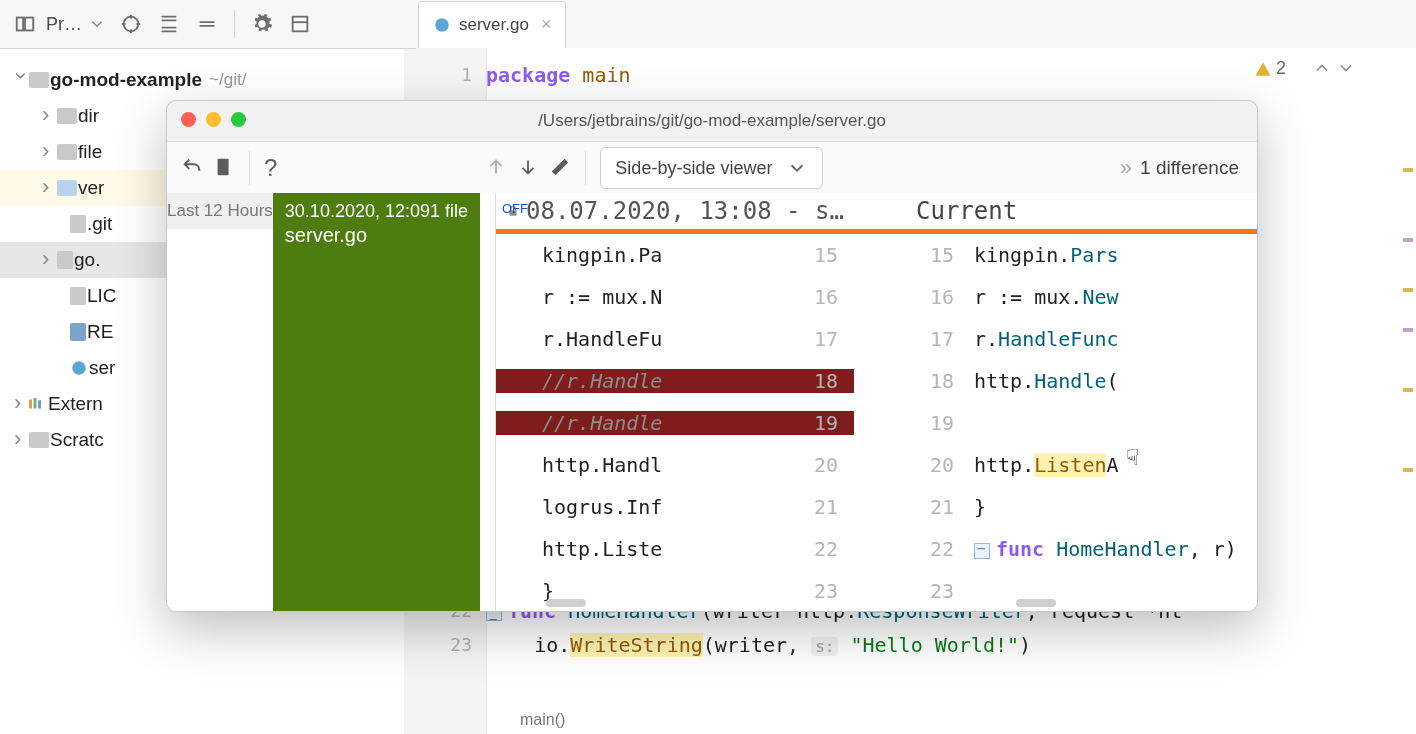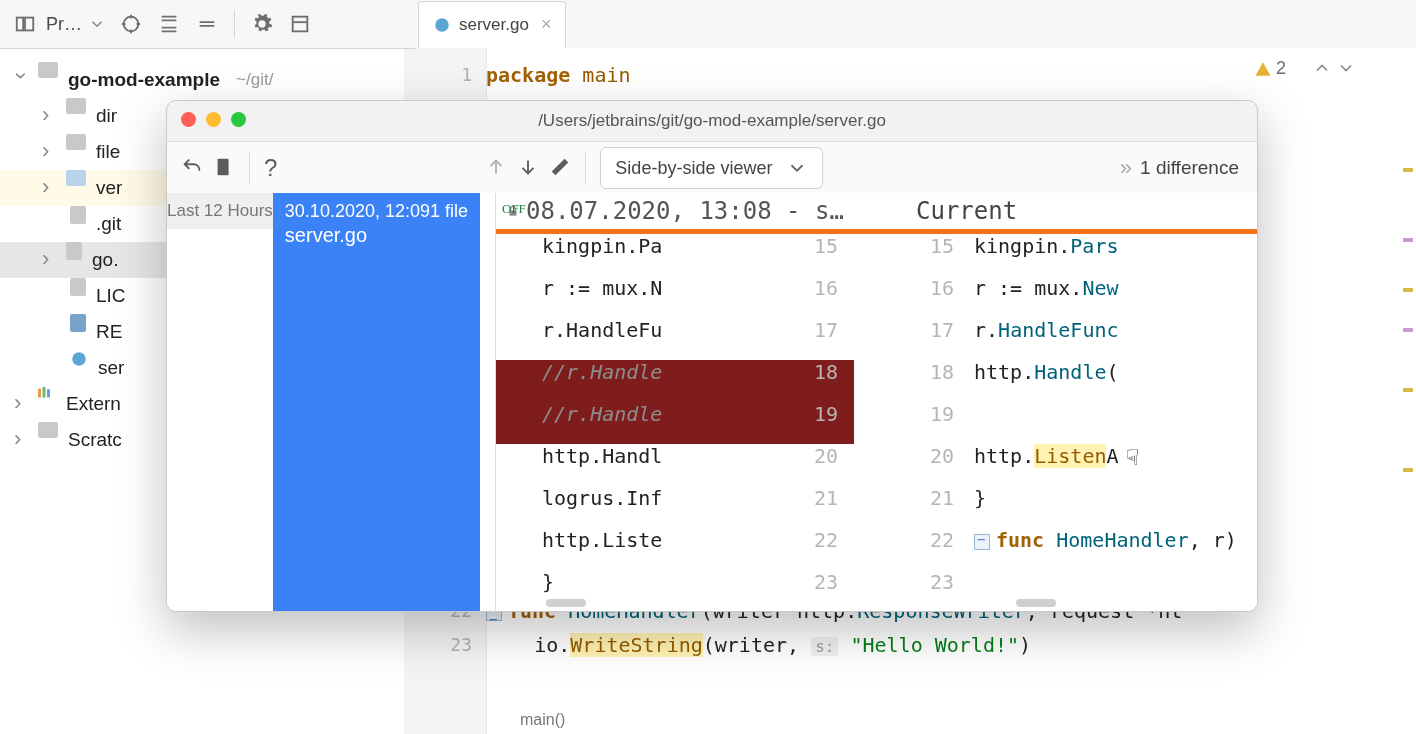--- a/index.html
+++ b/index.html
@@ -10,36 +10,36 @@
 .main-toolbar .tb-btn svg{width:22px;height:22px}
 .main-toolbar .sep{width:1px;height:28px;background:#d6d6d6;margin:0 8px}
 .proj-label{font-size:18px;color:#4a4a4a;margin:0 6px 0 2px;display:flex;align-items:center;gap:6px}
 
 .tab-bar{height:48px;display:flex;align-items:center;padding-left:418px;background:#f7f7f7;position:absolute;top:0;left:0;right:0;border-bottom:1px solid #d6d6d6}
 .tab{height:46px;display:flex;align-items:center;gap:8px;padding:0 14px;background:#fff;border:1px solid #d6d6d6;border-bottom:none;border-radius:4px 4px 0 0;font-size:17px;color:#444}
 .tab .close{color:#aaa;font-size:18px;margin-left:4px}
 
 .sidebar{position:absolute;left:0;top:48px;bottom:0;width:404px;border-right:1px solid #d6d6d6;background:#fff;overflow:hidden}
 .tree{padding:14px 0 0 0;font-size:19px;line-height:36px}
-.tree .row{display:flex;gap:10px;padding:0 8px;white-space:nowrap;height:36px}
+.tree .row{display:flex;align-items:center;gap:1px;padding:0 8px;white-space:nowrap;height:36px}
 .tree .indent0{padding-left:14px}.tree .indent1{padding-left:42px}.tree .indent2{padding-left:70px}
 .tree .exp::before{content:"›";display:inline-block;width:14px;color:#8a8a8a;font-size:22px;transform:translateY(-1px)}
 .tree .exp.open::before{transform:rotate(90deg) translateX(-1px)}
 .tree .folder-ico{width:20px;height:16px;background:#c9c9c9;border-radius:2px;display:inline-block}
 .tree .file-ico{width:16px;height:18px;background:#c9c9c9;border-radius:2px;display:inline-block}
 .tree .row.hl{background:#fffbe6}
 .tree .row.sel{background:#e6e6e6}
 .tree .path{color:#9a9a9a;font-size:17px;margin-left:6px}
 
 .editor{position:absolute;left:404px;top:48px;right:0;bottom:0;background:#fff}
 .gutter{position:absolute;left:0;top:0;bottom:0;width:82px;background:#f4f4f4;border-right:1px solid #e8e8e8;text-align:right;color:#b0b0b0;font-family:Menlo,monospace;font-size:18px;padding-top:10px}
 .gutter div{height:34px;line-height:34px;padding-right:14px}
 .code{position:absolute;left:82px;top:10px;right:0}
 .code .ln{height:34px;line-height:34px;white-space:pre}
-.kw{color:#a16207;font-weight:600}
+.kw{color:#8b5cf6;font-weight:600}
 .fn{color:#00627a}
 .id{color:#945b00}
 .str{color:#067d17}
 .pm{color:#a0a0a0;background:#f0f0f0;border-radius:3px;padding:0 4px;font-size:16px}
 .hl-y{background:#fff2b3}
 .warn-badge{position:absolute;right:130px;top:10px;display:flex;align-items:center;gap:4px;color:#6b6b6b;font-size:18px}
 .warn-badge svg{width:18px;height:18px}
 .nav-arrows{position:absolute;right:60px;top:10px;display:flex;gap:4px;color:#888}
 .breadcrumb{position:absolute;left:82px;bottom:0;height:28px;line-height:28px;font-size:16px;color:#777;padding-left:34px}
 
@@ -50,38 +50,38 @@
 .tclose{background:#ff5f57}.tmin{background:#febc2e}.tmax{background:#28c840}
 .dialog .dtoolbar{height:52px;display:flex;align-items:center;border-bottom:1px solid #dcdcdc;background:#fafafa}
 .dialog .dtoolbar .grp{display:flex;align-items:center;gap:10px;padding:0 14px}
 .dialog .dtoolbar .vsep{width:1px;height:34px;background:#dcdcdc}
 .dialog .dtoolbar svg{width:22px;height:22px;color:#5c5c5c}
 .viewer-dd{height:40px;border:1px solid #cfcfcf;border-radius:6px;background:#fff;display:flex;align-items:center;padding:0 14px;gap:14px;font-size:18px;color:#444}
 .diff-count{margin-left:auto;margin-right:18px;font-size:19px;color:#444;display:flex;align-items:center;gap:8px}
 .dialog-body{position:absolute;top:92px;bottom:0;left:0;right:0;display:flex}
 .hist-panel{width:328px;border-right:1px solid #dcdcdc;background:#fff;display:flex;}
 .hist-header{height:36px;background:#efefef;text-align:center;line-height:36px;color:#777;font-size:17px}
-.hist-item{background:#3b82f6;color:#fff;padding:8px 12px 10px}
+.hist-item{background:#4d7c0f;color:#fff;padding:8px 12px 10px}
 .hist-item .line1{display:flex;justify-content:space-between;font-size:18px}
 .hist-item .line2{font-size:20px;margin-top:2px}
 .diff-panel{flex:1;position:relative;background:#fff}
 .diff-headers{height:36px;display:flex;border-bottom:5px solid #f97316;font-size:24px;color:#444}
 .diff-headers .cell{display:flex;align-items:center;padding:0 10px}
 .old-head{width:390px;gap:6px;color:#555}
 .cur-head{flex:1;justify-content:flex-start;padding-left:60px}
 .diff-rows{position:relative}
-.diff-row{display:flex;height:42px;}
+.diff-row{display:flex;height:42px;align-items:center}
 .old-code{width:230px;padding-left:46px;white-space:pre;overflow:hidden}
 .ln-old{width:66px;text-align:right;color:#b5b5b5;font-family:Menlo,monospace;font-size:20px;padding-right:16px}
 .ln-new{width:60px;text-align:right;color:#b5b5b5;font-family:Menlo,monospace;font-size:20px;padding-right:10px}
 .gap{width:40px}
 .new-code{flex:1;white-space:pre;overflow:hidden;padding-left:10px}
 .diff-row.chg .old-code,.diff-row.chg .ln-old{background:#7f1d1d}
 .diff-row.chg .old-code{color:#8d8d8d;font-style:italic}
-.off-label{color:#15803d;font-size:13px;font-family:Liberation Serif, serif;font-style:normal;padding-left:4px;padding-right:14px;align-self:flex-start;margin-top:-32px}
+.off-label{color:#1d4ed8;font-size:13px;font-family:Liberation Sans, sans-serif;font-style:normal;padding-left:4px;padding-right:14px;align-self:flex-start;margin-top:-32px}
 .cursor-hand{position:absolute;left:630px;top:252px;font-size:22px}
 .lock-ico{width:14px;height:14px;display:inline-block}
 .vscroll{position:absolute;right:0;top:60px;bottom:0;width:16px}
 .vscroll .mark{position:absolute;right:3px;width:10px;height:4px;background:#d7b84a}
 .fold{display:inline-block;width:14px;height:14px;border:1px solid #9ab6d6;background:#eaf2fb;position:relative;margin-right:6px;vertical-align:middle}
 .fold::before{content:"−";position:absolute;left:2px;top:-4px;color:#5a7fb0;font-size:14px}
 .gopher-ico{width:18px;height:18px;display:inline-flex;align-items:center;justify-content:center;color:#5aa7d6}
 .icon-svg{width:18px;height:18px}
 .tree .lib-ico{display:inline-flex;width:18px;height:14px}
 .scroll-thumb{position:absolute;bottom:4px;height:8px;width:40px;background:#cfcfcf;border-radius:4px}

